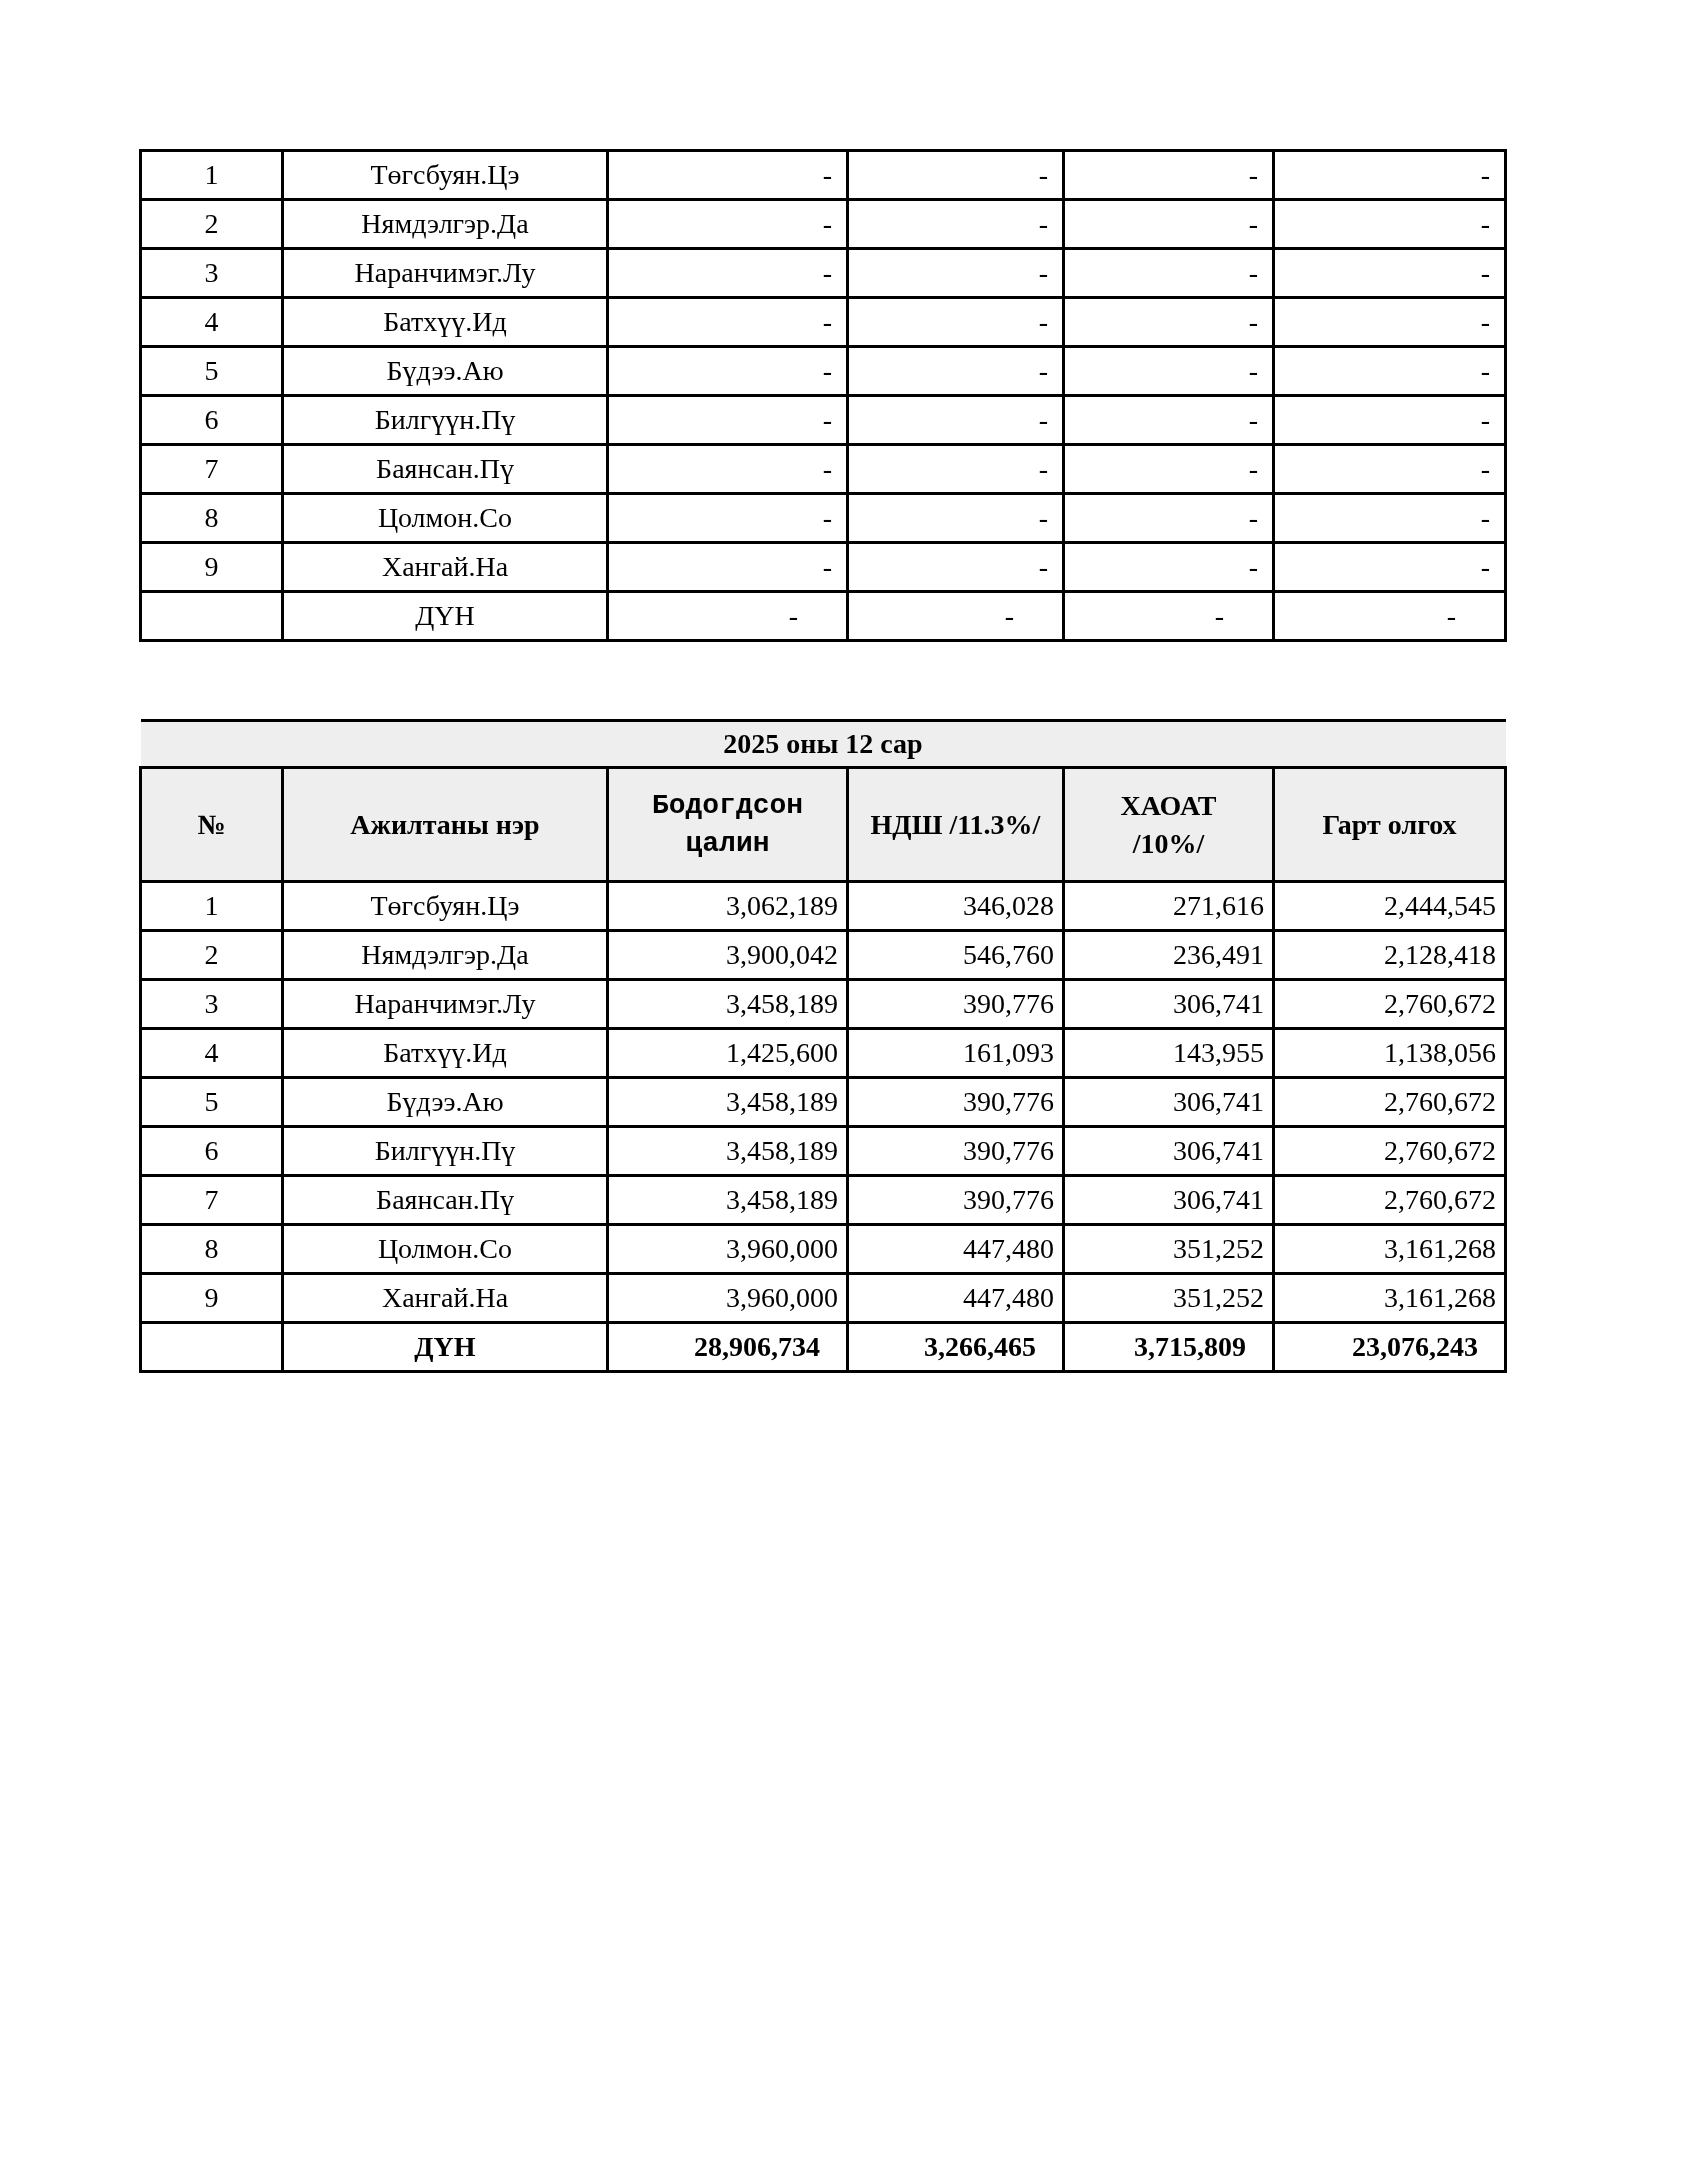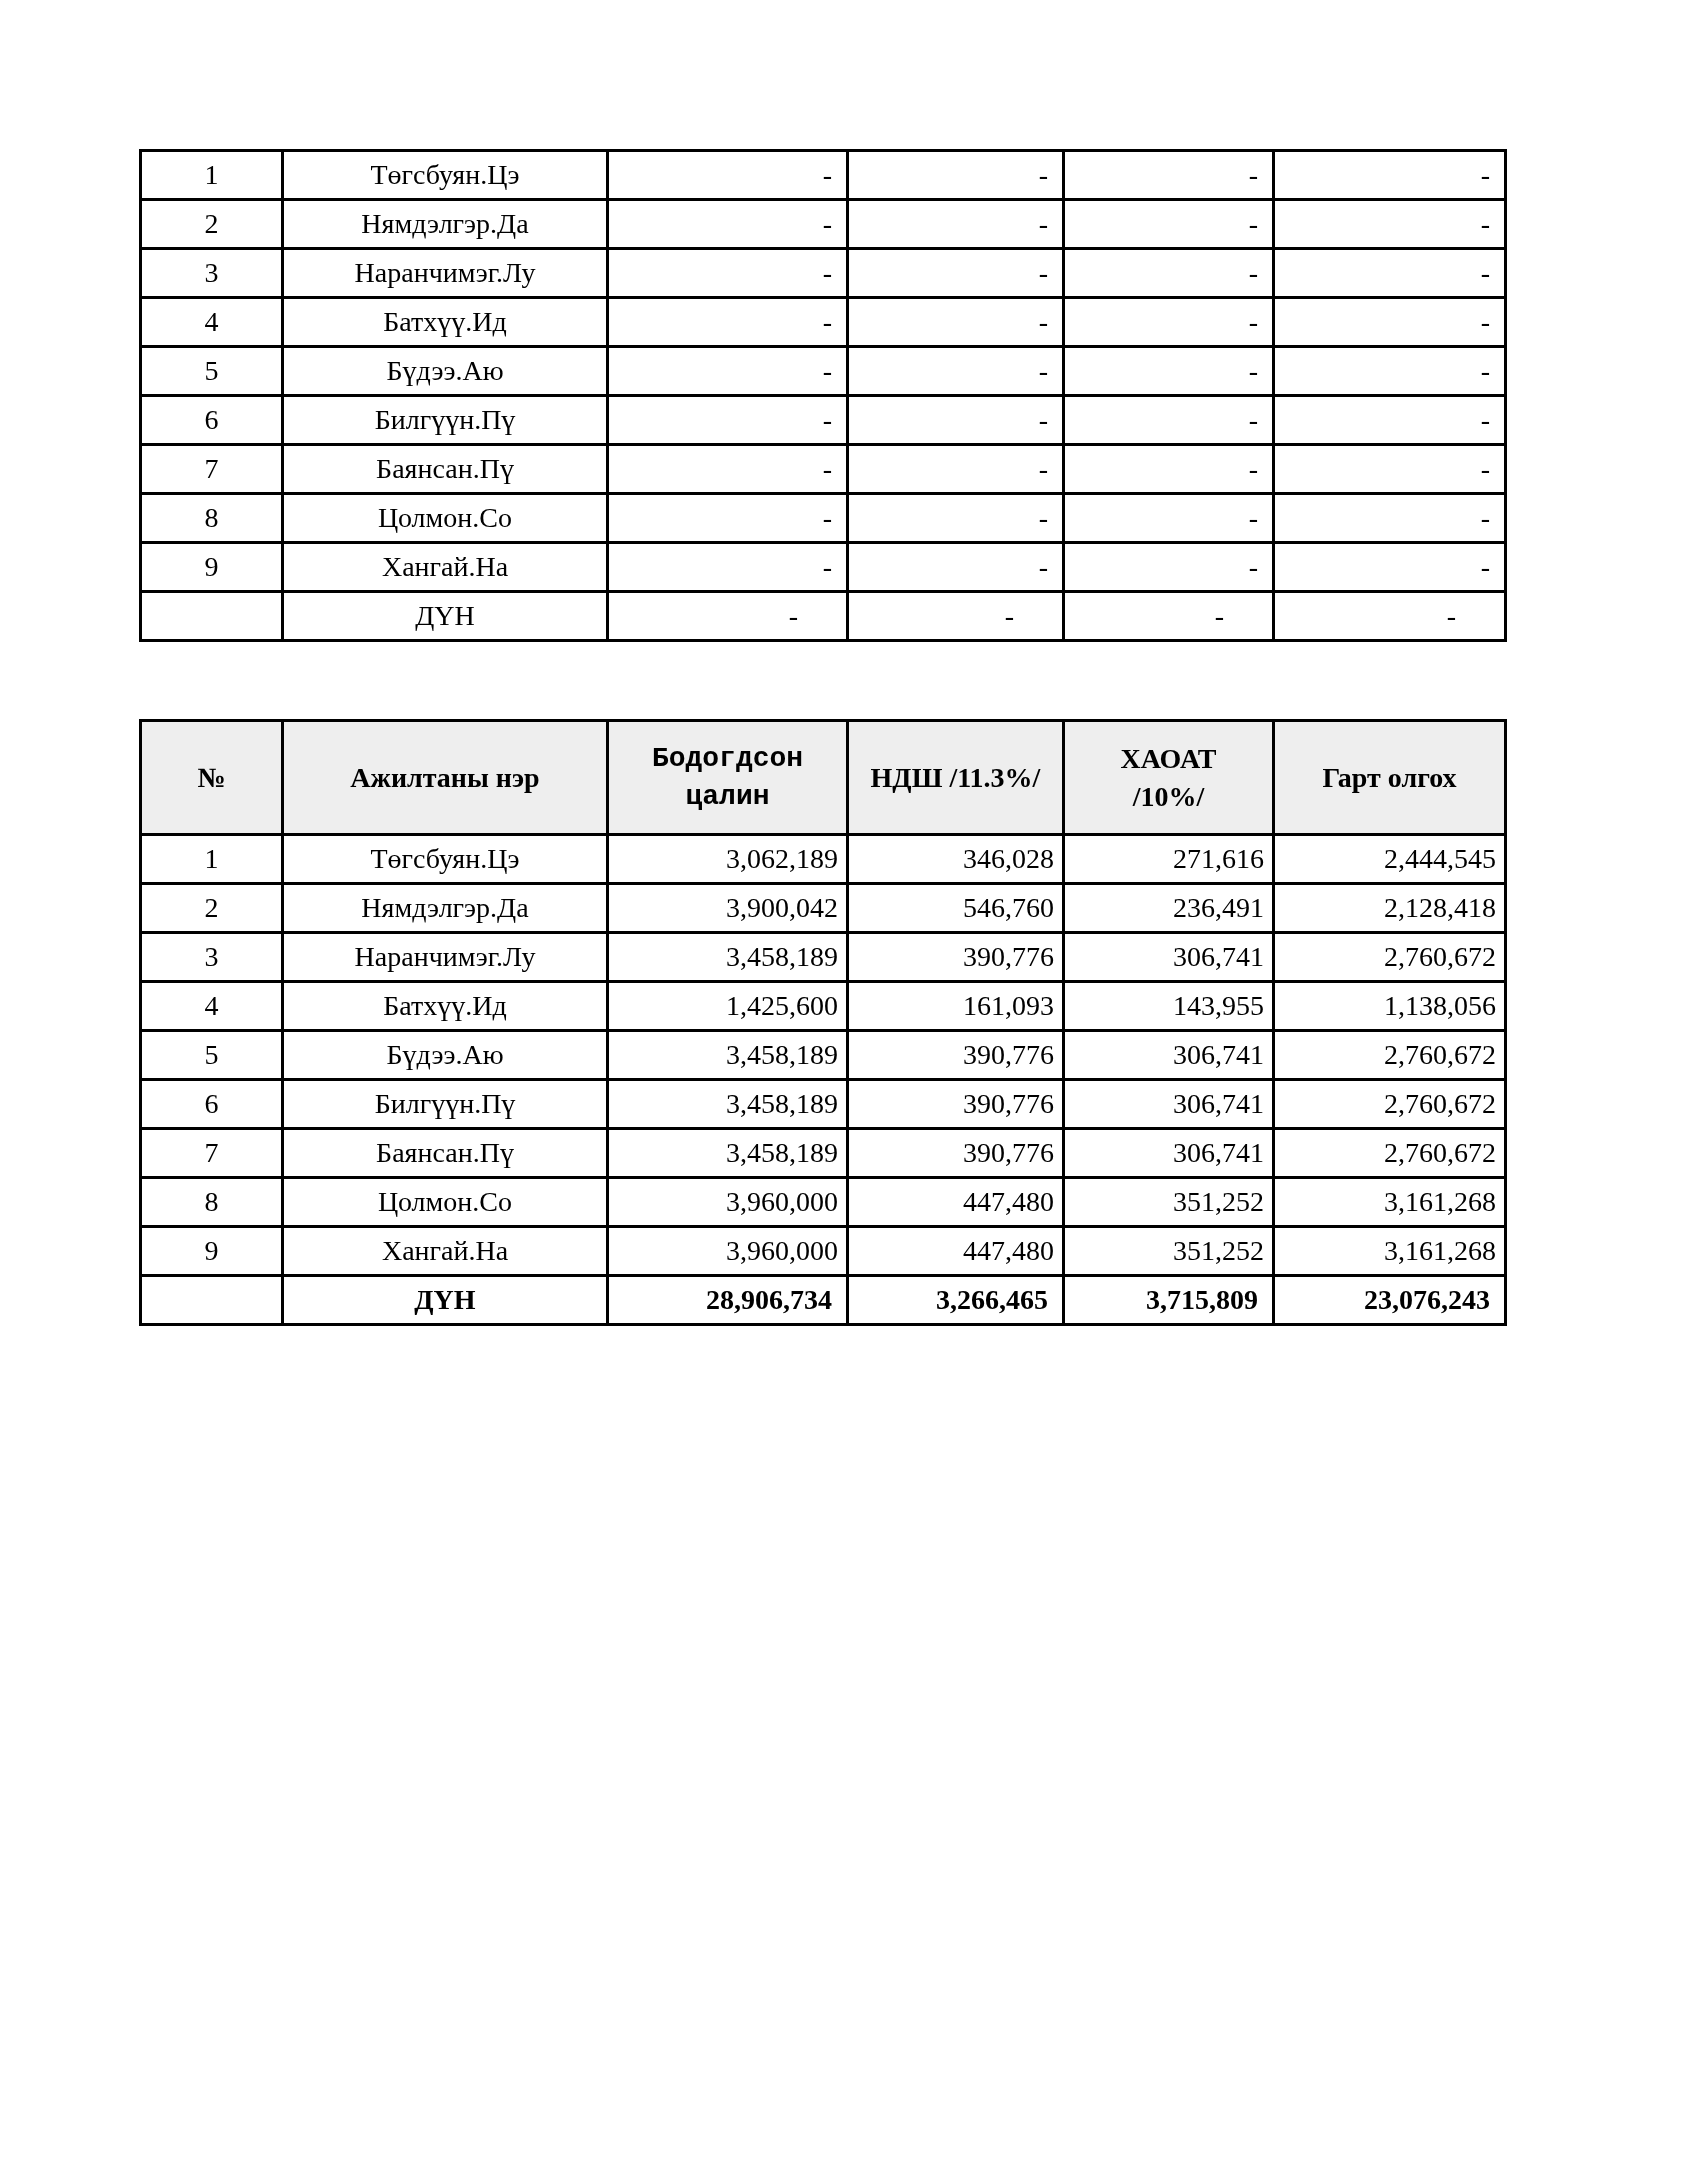--- a/index.html
+++ b/index.html
@@ -58,21 +58,21 @@
     .header-row th {
       background: #eeeeee;
       font-weight: bold;
       text-align: center;
       height: 111px;
       white-space: normal;
       font-size: 28px;
       line-height: 1.35;
     }
     .bold { font-weight: bold; }
-    .total-row td.num { padding-right: 14px; }
+    .total-row td.num { padding-right: 26px; }
   </style>
 </head>
 <body>
 
 <table id="table-prev">
   <colgroup>
     <col class="c-no">
       <col class="c-name">
       <col class="c-gross">
       <col class="c-ndsh">
@@ -166,20 +166,23 @@
 <table id="table-dec">
   <colgroup>
     <col class="c-no">
       <col class="c-name">
       <col class="c-gross">
       <col class="c-ndsh">
       <col class="c-tax">
       <col class="c-net">
   </colgroup>
   <thead>
+    <tr class="title-row">
+      <td colspan="6">2025 оны 12 сар</td>
+    </tr>
     <tr class="header-row">
       <th>№</th>
       <th>Ажилтаны нэр</th>
       <th style="padding:0 40px;font-family:Liberation Mono, monospace;">Бодогдсон цалин</th>
       <th>НДШ /11.3%/</th>
       <th style="padding:0 50px;">ХАОАТ /10%/</th>
       <th>Гарт олгох</th>
     </tr>
   </thead>
   <tbody>

